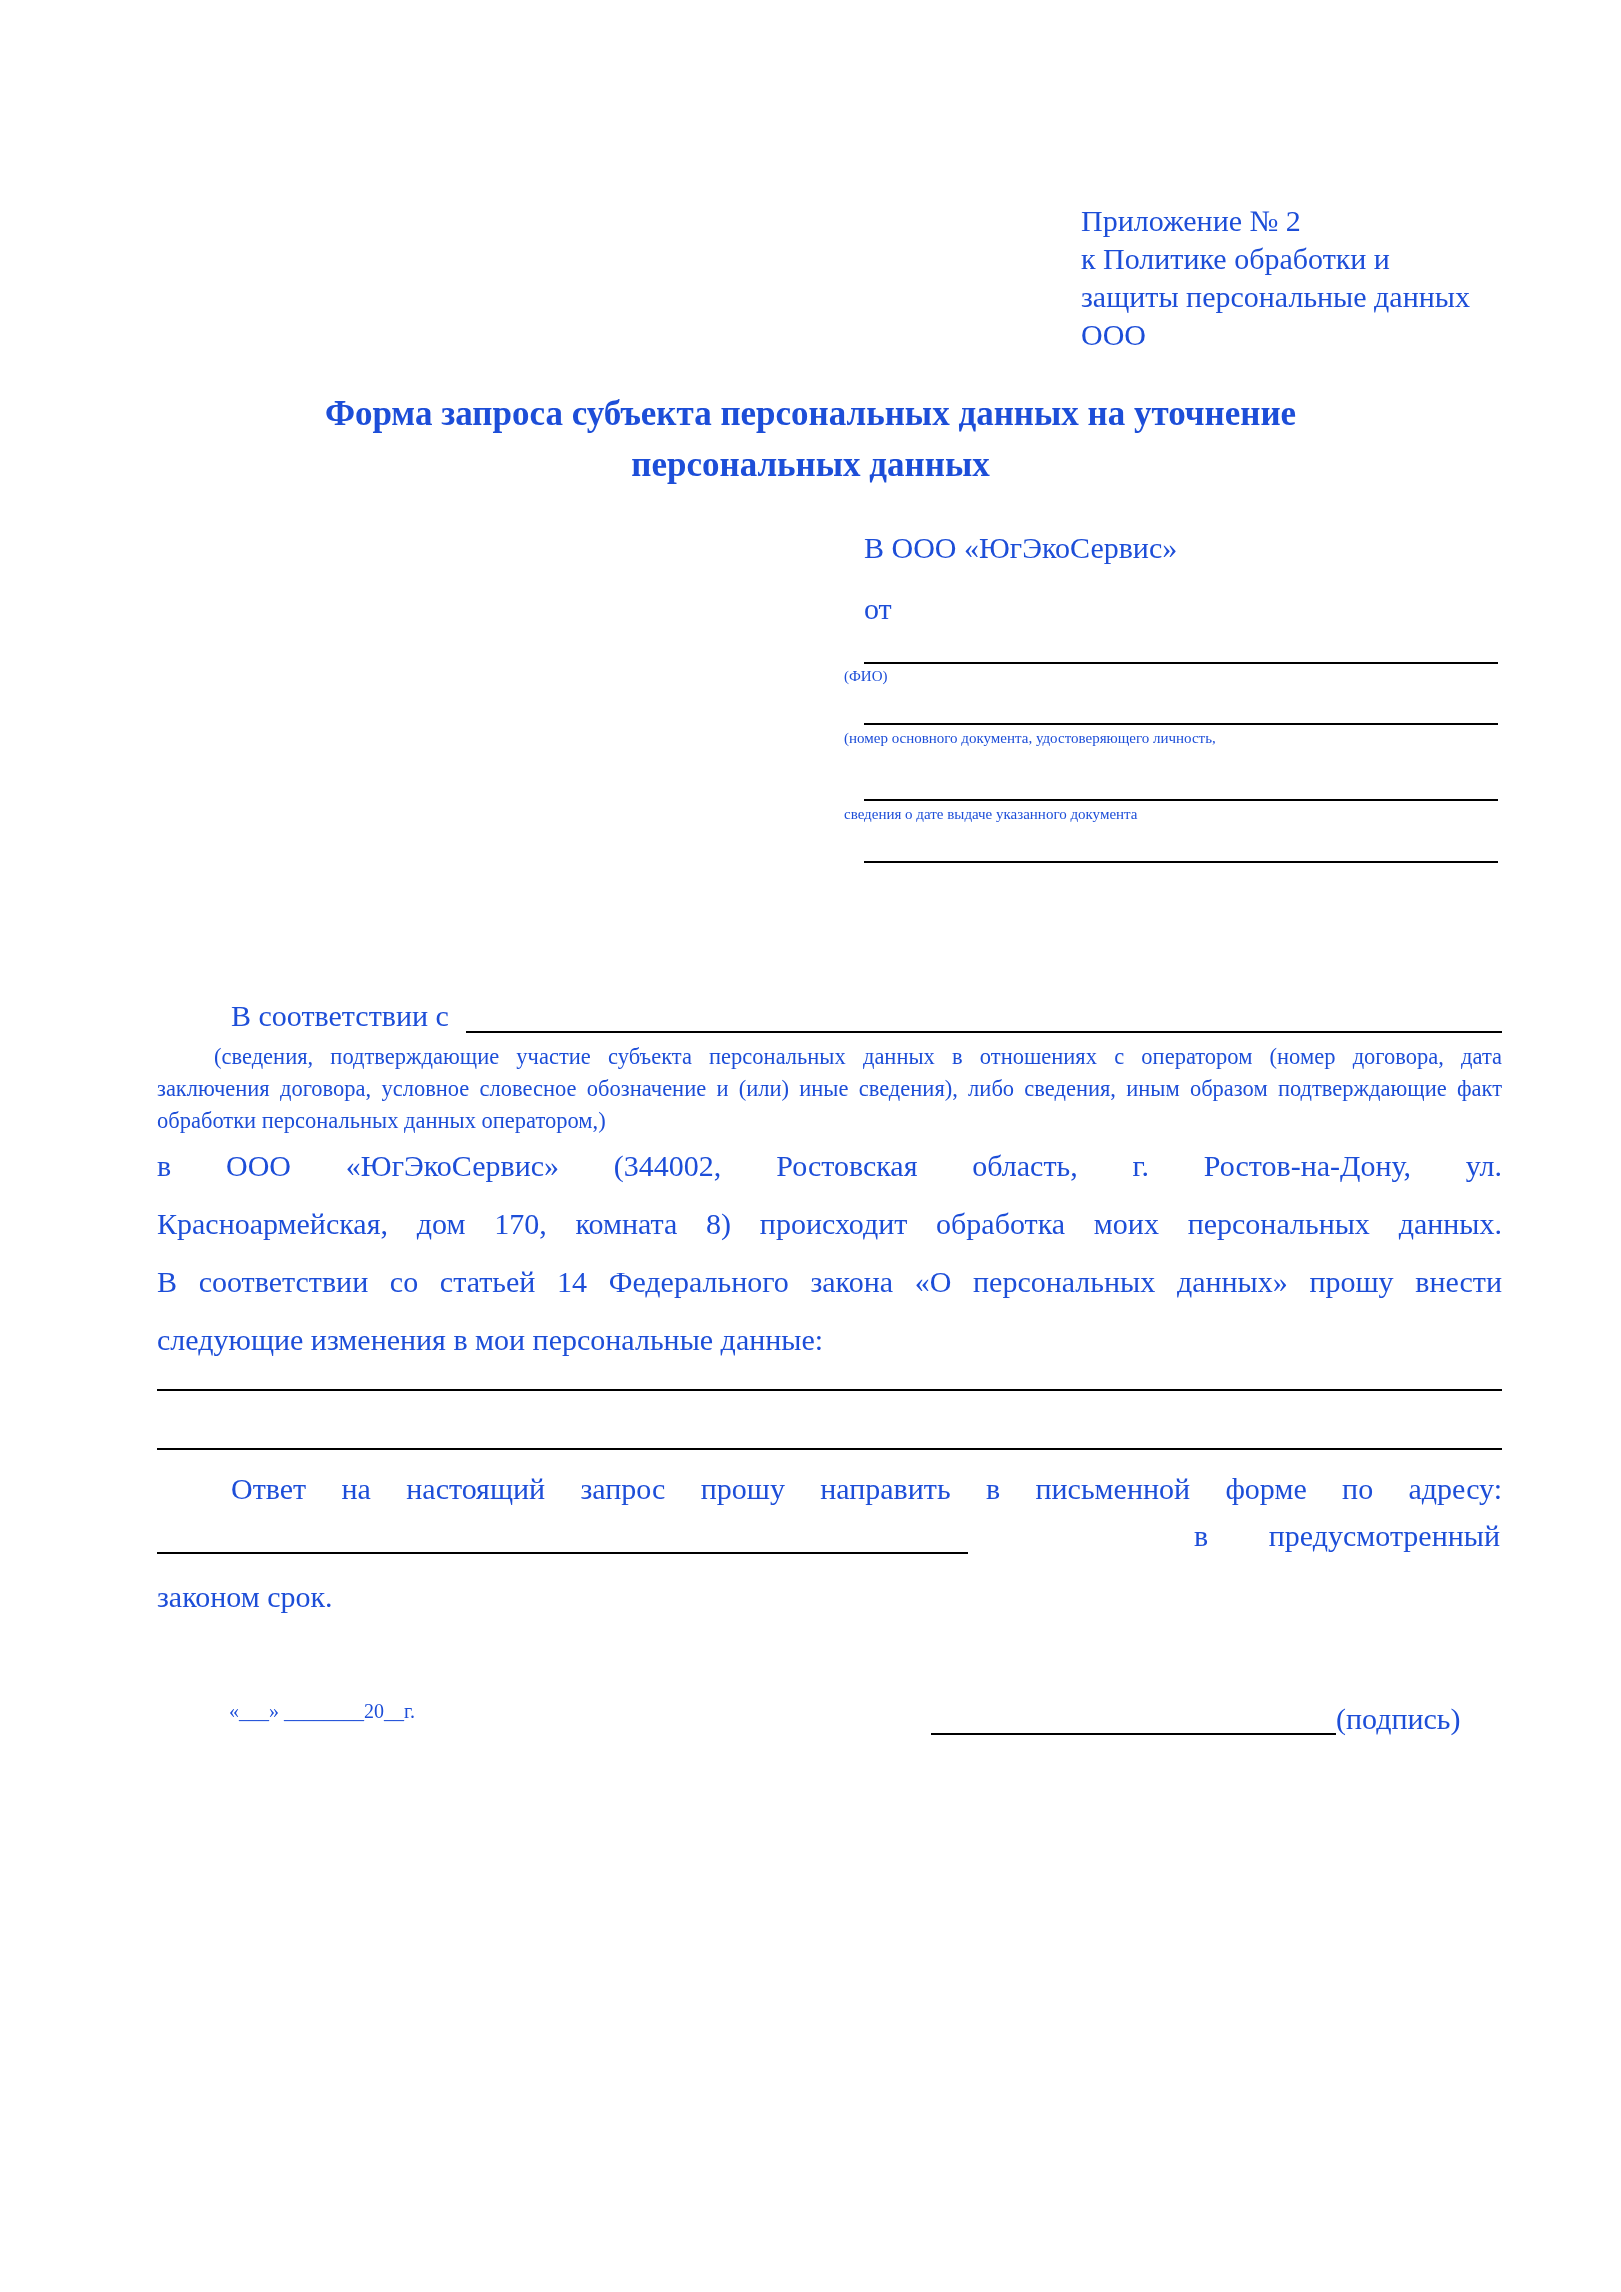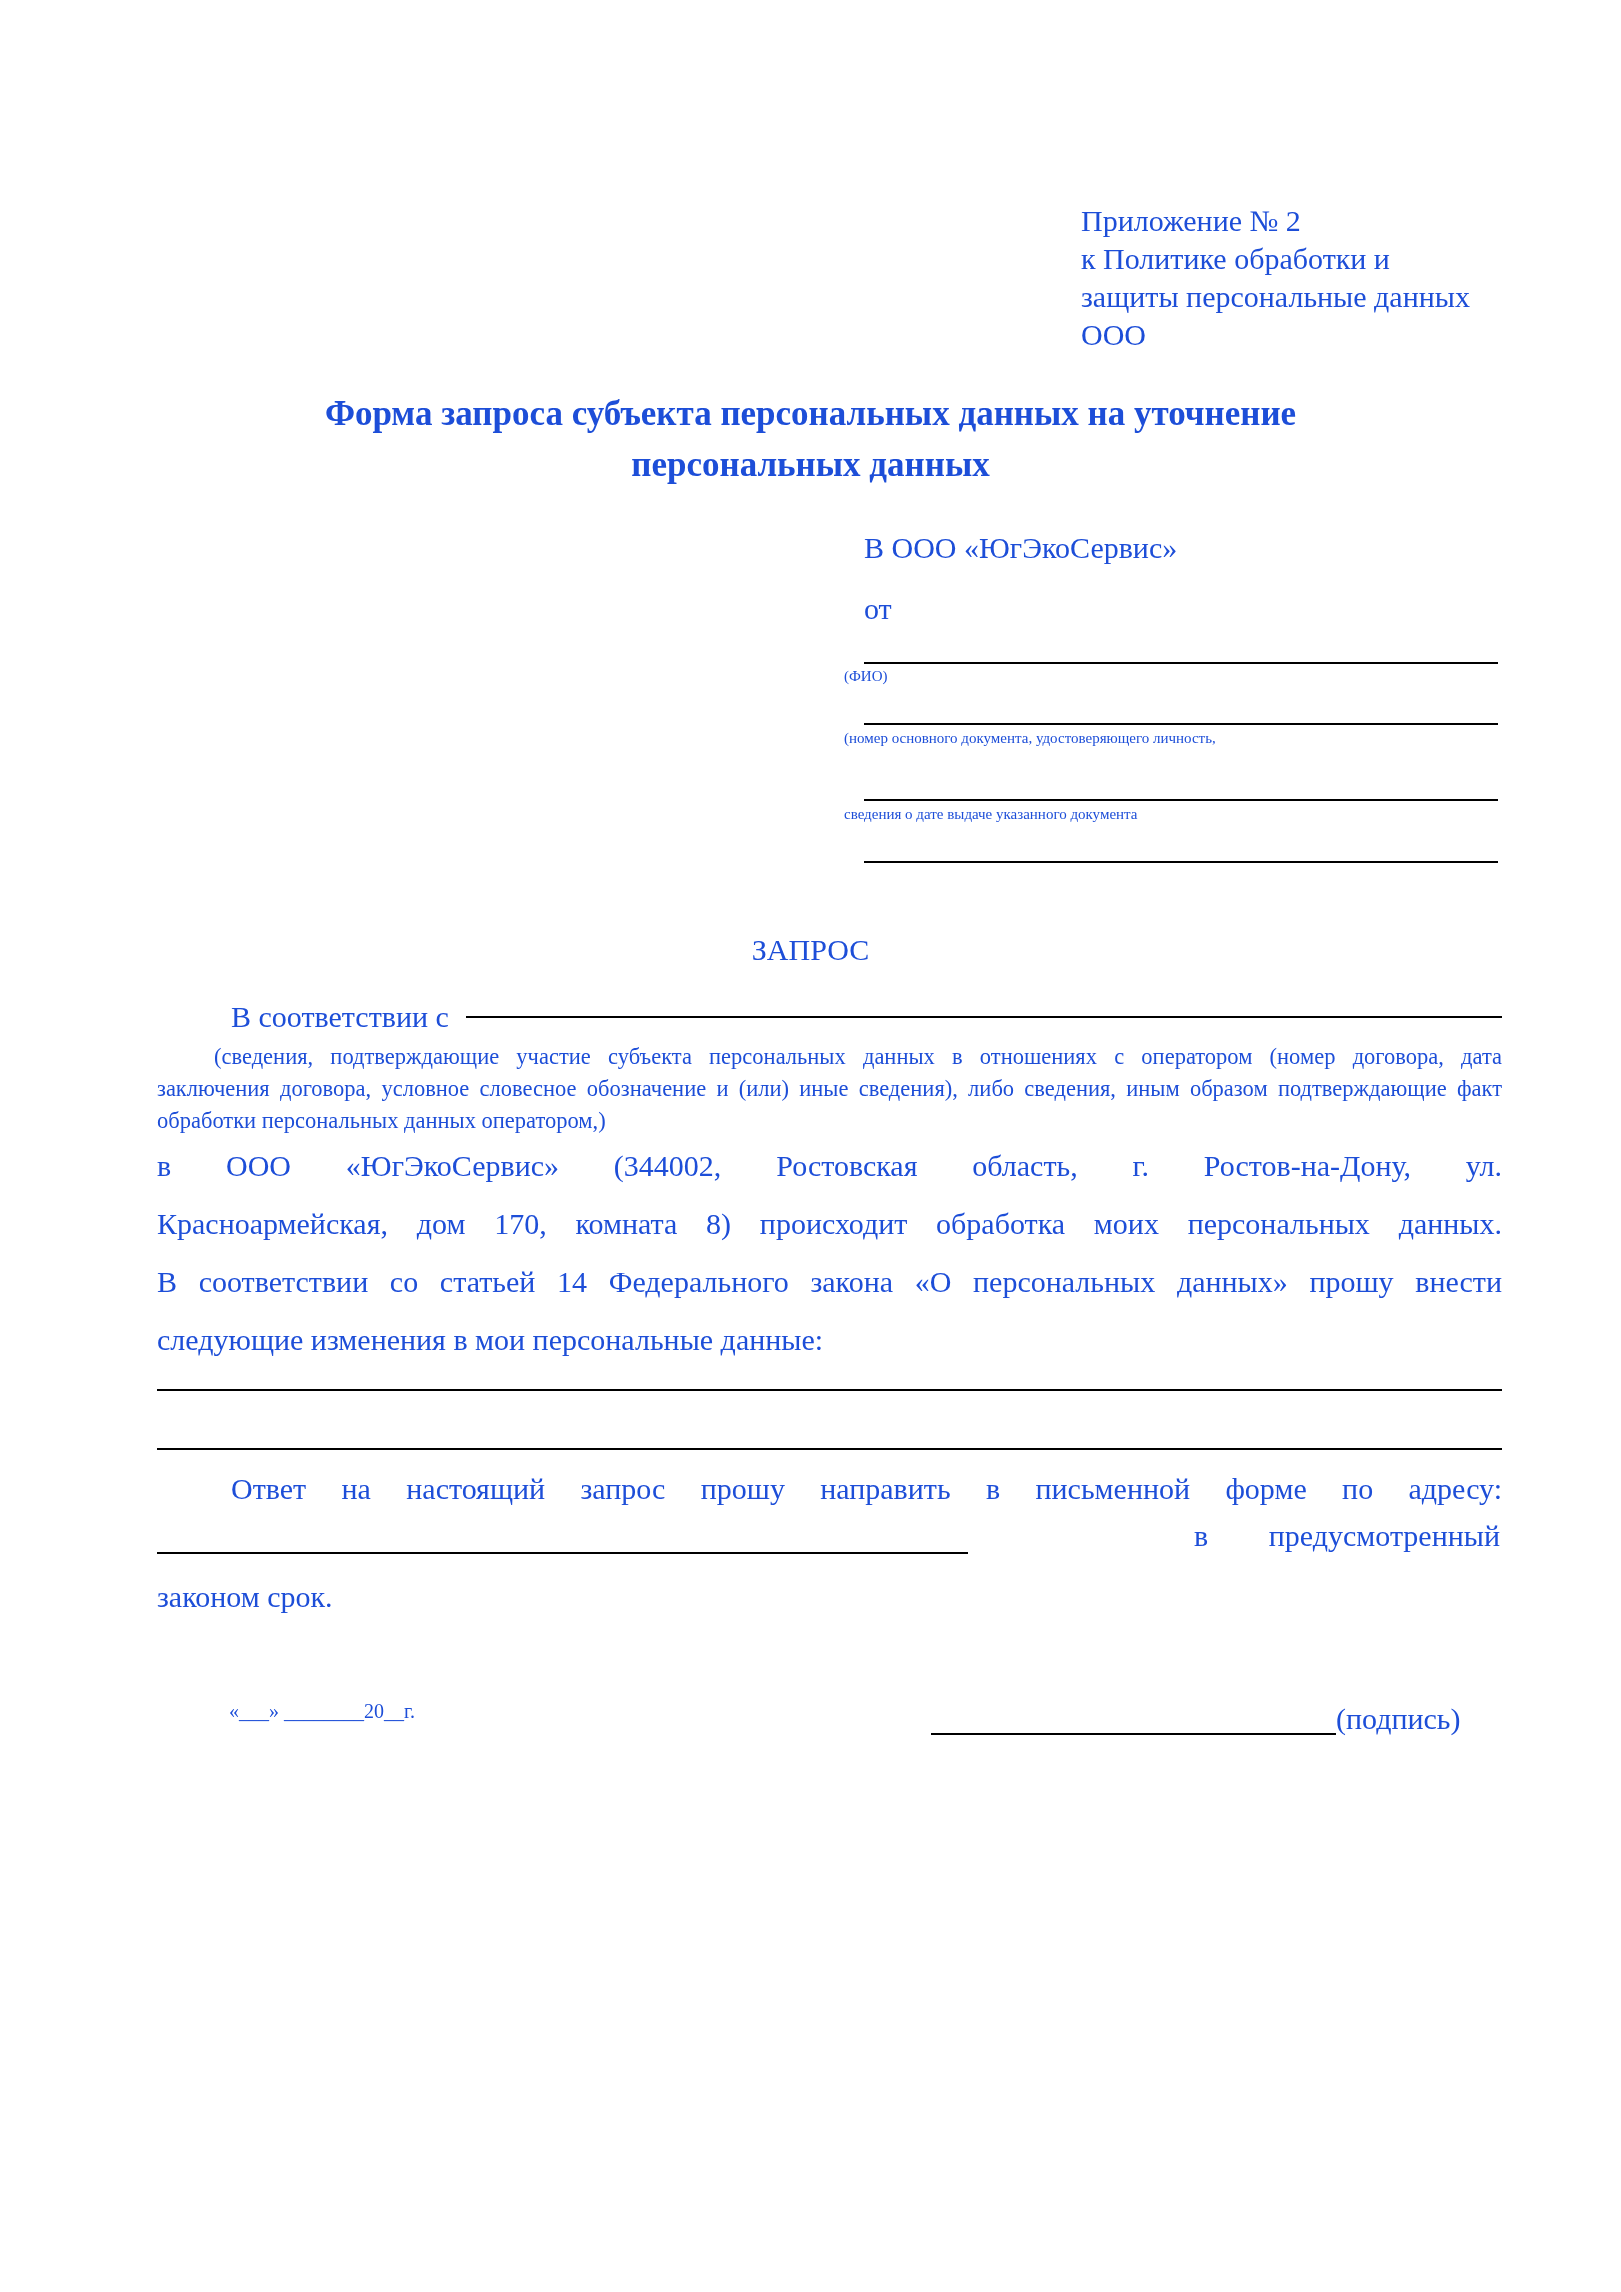--- a/index.html
+++ b/index.html
@@ -46,21 +46,21 @@
   .fl-3 { top: 799px; }  .fc-3 { top: 806px; }
   .fl-4 { top: 861px; }  .fc-4 { top: 867px; }
 
   .request-heading {
     left: 149px; top: 933px; width: 1323px;
     font-size: 30px; text-align: center;
   }
 
   .intro-row {
     left: 157px; top: 1000px; width: 1345px; height: 33px;
-    display: flex; align-items: center;
+    display: flex; align-items: flex-end;
     font-size: 30px;
   }
   .intro-prefix { padding-left: 74px; white-space: pre; }
   .fill-blank {
     flex: 1 1 auto;
     border-bottom: 2px solid #000;
     margin-left: 9.8px;
   }
 
   .footnote {
@@ -141,21 +141,20 @@
   <div class="abs field-caption fc-1">(ФИО)</div>
 
   <div class="abs field-line fl-2"></div>
   <div class="abs field-caption fc-2">(номер основного документа, удостоверяющего личность,</div>
 
   <div class="abs field-line fl-3"></div>
   <div class="abs field-caption fc-3">сведения о дате выдаче указанного документа</div>
 
   <div class="abs field-line fl-4"></div>
 
-  <div class="abs request-heading">ЗАПРОС</div>
 
   <div class="abs intro-row">
     <span class="intro-prefix">В соответствии с </span>
     <span class="fill-blank"></span>
   </div>
 
   <div class="abs footnote">
     <div class="jline l1">(сведения, подтверждающие участие субъекта персональных данных в отношениях с оператором (номер договора, дата</div>
     <div class="jline">заключения договора, условное словесное обозначение и (или) иные сведения), либо сведения, иным образом подтверждающие факт</div>
     <div>обработки персональных данных оператором,)</div>

